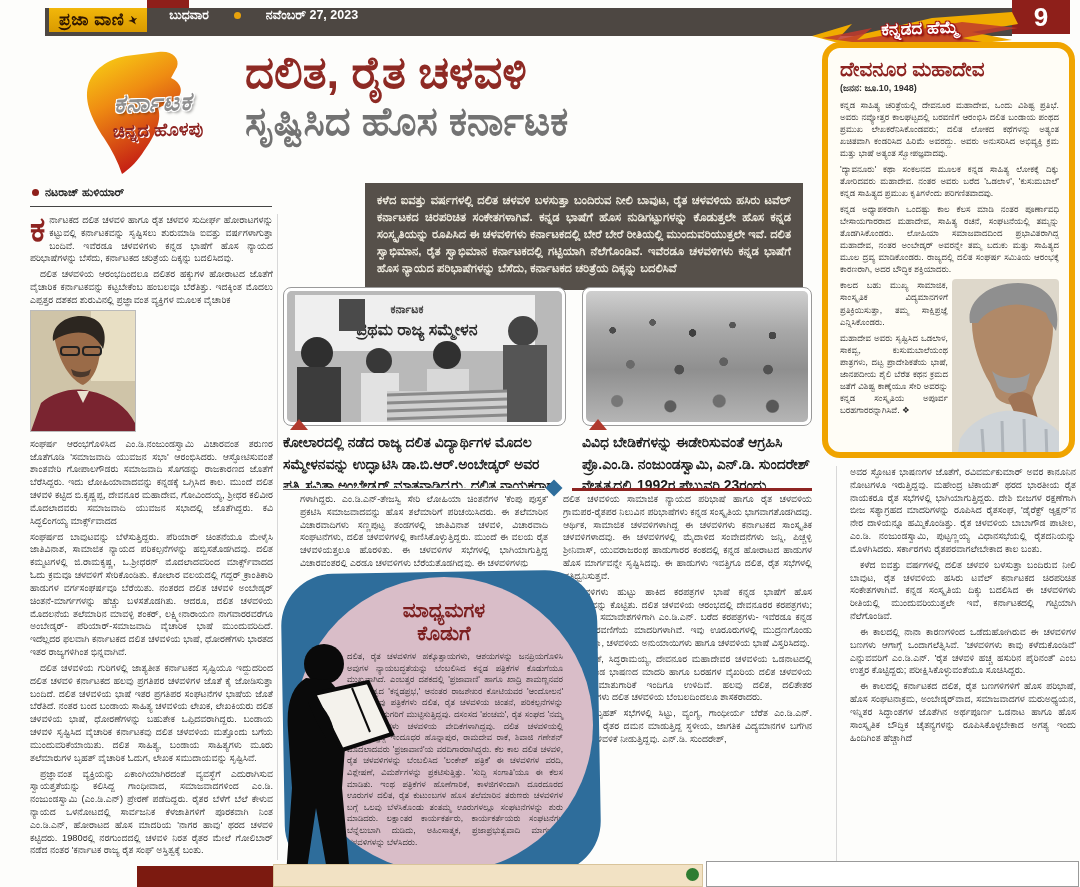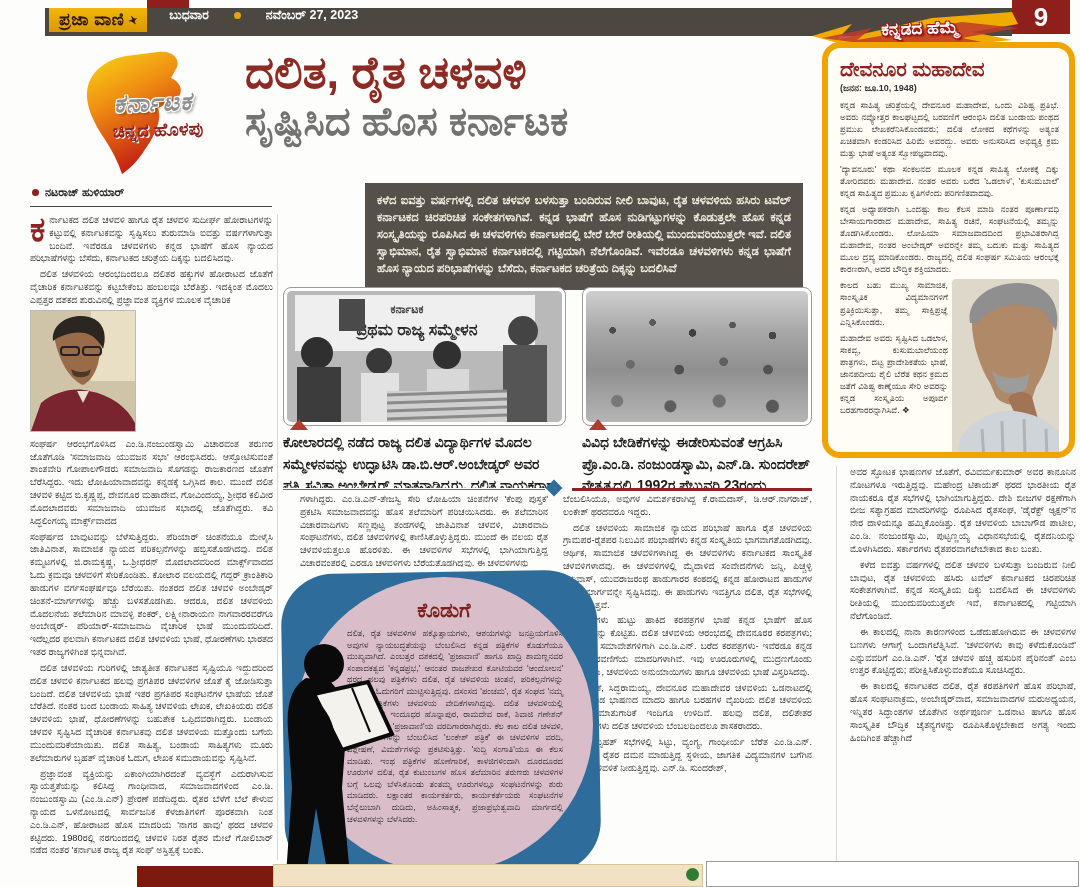--- a/index.html
+++ b/index.html
@@ -255,37 +255,37 @@
       <p>ದಲಿತ ಚಳವಳಿಯ ಗುರಿಗಳಲ್ಲಿ ಜಾತ್ಯತೀತ ಕರ್ನಾಟಕದ ಸೃಷ್ಟಿಯೂ ಇದ್ದುದರಿಂದ ದಲಿತ ಚಳವಳಿ ಕರ್ನಾಟಕದ ಹಲವು ಪ್ರಗತಿಪರ ಚಳವಳಿಗಳ ಜೊತೆ ಕೈ ಜೋಡಿಸುತ್ತಾ ಬಂದಿದೆ. ದಲಿತ ಚಳವಳಿಯ ಭಾಷೆ ಇತರ ಪ್ರಗತಿಪರ ಸಂಘಟನೆಗಳ ಭಾಷೆಯ ಜೊತೆ ಬೆರೆತಿದೆ. ನಂತರ ಬಂದ ಬಂಡಾಯ ಸಾಹಿತ್ಯ ಚಳವಳಿಯ ಲೇಖಕ, ಲೇಖಕಿಯರು ದಲಿತ ಚಳವಳಿಯ ಭಾಷೆ, ಧೋರಣೆಗಳನ್ನು ಬಹುತೇಕ ಒಪ್ಪಿದವರಾಗಿದ್ದರು. ಬಂಡಾಯ ಚಳವಳಿ ಸೃಷ್ಟಿಸಿದ ವೈಚಾರಿಕ ಕರ್ನಾಟಕವು ದಲಿತ ಚಳವಳಿಯ ಮತ್ತೊಂದು ಬಗೆಯ ಮುಂದುವರಿಕೆಯಾಯಿತು. ದಲಿತ ಸಾಹಿತ್ಯ, ಬಂಡಾಯ ಸಾಹಿತ್ಯಗಳು ಮೂರು ತಲೆಮಾರುಗಳ ಬೃಹತ್ ವೈಚಾರಿಕ ಓದುಗ, ಲೇಖಕ ಸಮುದಾಯವನ್ನು ಸೃಷ್ಟಿಸಿವೆ.</p>
       <p>ಪ್ರಜ್ಞಾವಂತ ವ್ಯಕ್ತಿಯನ್ನು ಏಕಾಂಗಿಯಾಗಿರದಂತೆ ವ್ಯವಸ್ಥೆಗೆ ಎದುರಾಗಿಸುವ ಸ್ವಾಯತ್ತತೆಯನ್ನು ಕಲಿಸಿದ್ದ ಗಾಂಧೀವಾದ, ಸಮಾಜವಾದಗಳಿಂದ ಎಂ.ಡಿ. ನಂಜುಂಡಸ್ವಾಮಿ (ಎಂ.ಡಿ.ಎನ್) ಪ್ರೇರಣೆ ಪಡೆದಿದ್ದರು. ರೈತರ ಬೆಳೆಗೆ ಬೆಲೆ ಕೇಳುವ ನ್ಯಾಯದ ಒಳನೋಟದಲ್ಲಿ ಸಾರ್ವಜನಿಕ ಕೆಳಜಾತಿಗಳಿಗೆ ಪೂರಕವಾಗಿ ನಿಂತ ಎಂ.ಡಿ.ಎನ್, ಹೋರಾಟದ ಹೊಸ ಮಾದರಿಯ 'ನಾಗರ ಹಾವು' ಥರದ ಚಳವಳಿ ಕಟ್ಟಿದರು. 1980ರಲ್ಲಿ ನರಗುಂದದಲ್ಲಿ ಚಳವಳಿ ನಿರತ ರೈತರ ಮೇಲೆ ಗೋಲಿಬಾರ್ ನಡೆದ ನಂತರ 'ಕರ್ನಾಟಕ ರಾಜ್ಯ ರೈತ ಸಂಘ' ಅಸ್ತಿತ್ವಕ್ಕೆ ಬಂತು.</p>
       <p>ಅಂದು ರೈತ ಚಳವಳಿಯ ಮುಖ್ಯ ಭಾಷಣಕಾರರಾಗಿದ್ದ ಎಂ.ಡಿ.ಎನ್, ಸುಂದರೇಶ್, ಕಡಿದಾಳು ಶಾಮಣ್ಣ ಲೋಹಿಯಾವಾದಿ</p>
     </div>
 </div>
 
 <div class="abs bodycol col2">
     <p>ಗಳಾಗಿದ್ದರು. ಎಂ.ಡಿ.ಎನ್-ತೇಜಸ್ವಿ ಸೇರಿ ಲೋಹಿಯಾ ಚಿಂತನೆಗಳ 'ಕೆಂಪು ಪುಸ್ತಕ' ಪ್ರಕಟಿಸಿ ಸಮಾಜವಾದವನ್ನು ಹೊಸ ತಲೆಮಾರಿಗೆ ಪರಿಚಯಿಸಿದರು. ಈ ತಲೆಮಾರಿನ ವಿಚಾರವಾದಿಗಳು ಸಣ್ಣಪುಟ್ಟ ತಂಡಗಳಲ್ಲಿ ಜಾತಿವಿನಾಶ ಚಳವಳಿ, ವಿಚಾರವಾದಿ ಸಂಘಟನೆಗಳು, ದಲಿತ ಚಳವಳಿಗಳಲ್ಲಿ ಕಾಣಿಸಿಕೊಳ್ಳುತ್ತಿದ್ದರು. ಮುಂದೆ ಈ ವಲಯ ರೈತ ಚಳವಳಿಯತ್ತಲೂ ಹೊರಳಿತು. ಈ ಚಳವಳಿಗಳ ಸಭೆಗಳಲ್ಲಿ ಭಾಗಿಯಾಗುತ್ತಿದ್ದ ವಿಚಾರವಂತರಲ್ಲಿ ಎರಡೂ ಚಳವಳಿಗಳು ಬೆರೆಯತೊಡಗಿದ್ದವು. ಈ ಚಳವಳಿಗಳನ್ನು</p>
   </div>
 <div class="abs bodycol col3">
-    <p>ಬೆಂಬಲಿಸಿಯೂ, ಅವುಗಳ ವಿಮರ್ಶಕರಾಗಿದ್ದ ಕೆ.ರಾಮದಾಸ್, ಡಿ.ಆರ್.ನಾಗರಾಜ್, ಲಂಕೇಶ್ ಥರದವರೂ ಇದ್ದರು.</p>
     <p>ದಲಿತ ಚಳವಳಿಯ ಸಾಮಾಜಿಕ ನ್ಯಾಯದ ಪರಿಭಾಷೆ ಹಾಗೂ ರೈತ ಚಳವಳಿಯ ಗ್ರಾಮಪರ-ರೈತಪರ ನಿಲುವಿನ ಪರಿಭಾಷೆಗಳು ಕನ್ನಡ ಸಂಸ್ಕೃತಿಯ ಭಾಗವಾಗತೊಡಗಿದವು. ಆರ್ಥಿಕ, ಸಾಮಾಜಿಕ ಚಳವಳಿಗಳಾಗಿದ್ದ ಈ ಚಳವಳಿಗಳು ಕರ್ನಾಟಕದ ಸಾಂಸ್ಕೃತಿಕ ಚಳವಳಿಗಳಾದವು. ಈ ಚಳವಳಿಗಳಲ್ಲಿ ಮೈದಾಳಿದ ಸಂವೇದನೆಗಳು ಜನ್ನಿ, ಪಿಚ್ಚಳ್ಳಿ ಶ್ರೀನಿವಾಸ್, ಯುವರಾಜರಂಥ ಹಾಡುಗಾರರ ಕಂಠದಲ್ಲಿ ಕನ್ನಡ ಹೋರಾಟದ ಹಾಡುಗಳ ಹೊಸ ಮಾರ್ಗವನ್ನೇ ಸೃಷ್ಟಿಸಿದವು. ಈ ಹಾಡುಗಳು ಇವತ್ತಿಗೂ ದಲಿತ, ರೈತ ಸಭೆಗಳಲ್ಲಿ ಪ್ರತಿಧ್ವನಿಸುತ್ತವೆ.</p>
     <p>ಚಳವಳಿಗಳು ಹುಟ್ಟು ಹಾಕಿದ ಕರಪತ್ರಗಳ ಭಾಷೆ ಕನ್ನಡ ಭಾಷೆಗೆ ಹೊಸ ಆಯಾಮವನ್ನು ಕೊಟ್ಟಿತು. ದಲಿತ ಚಳವಳಿಯ ಆರಂಭದಲ್ಲಿ ದೇವನೂರರ ಕರಪತ್ರಗಳು; ರೈತಸಂಘದ ಸಮಾವೇಶಗಳಿಗಾಗಿ ಎಂ.ಡಿ.ಎನ್. ಬರೆದ ಕರಪತ್ರಗಳು- ಇವೆರಡೂ ಕನ್ನಡ ಕರಪತ್ರ ಬರವಣಿಗೆಯ ಮಾದರಿಗಳಾಗಿವೆ. ಇವು ಊರೂರುಗಳಲ್ಲಿ ಮುದ್ರಣಗೊಂಡು ಪಠ್ಯವಾಗುತ್ತಾ, ಚಳವಳಿಯ ಅನುಯಾಯಿಗಳು ಹಾಗೂ ಚಳವಳಿಯ ಭಾಷೆ ವಿಸ್ತರಿಸಿದವು.</p>
     <p>ವಿಶ್ಲೇಷಣೆ, ಸಿದ್ಧರಾಮಯ್ಯ, ದೇವನೂರ ಮಹಾದೇವರ ಚಳವಳಿಯ ಒಡನಾಟದಲ್ಲಿ ರೂಪಿಸಿಕೊಂಡ ಭಾಷಣದ ಮಾದರಿ ಹಾಗೂ ಬರಹಗಳ ವೈಖರಿಯ ದಲಿತ ಚಳವಳಿಯ ಧಾಟಿಯ ಮಾತುಗಾರಿಕೆ ಇಂದಿಗೂ ಉಳಿದಿವೆ. ಹಲವು ದಲಿತ, ದಲಿತೇತರ ರಾಜಕಾರಣಿಗಳು ದಲಿತ ಚಳವಳಿಯ ಬೆಂಬಲದಿಂದಲೂ ಶಾಸಕರಾದರು.</p>
     <p>ರೈತರ ಬೃಹತ್ ಸಭೆಗಳಲ್ಲಿ ಸಿಟ್ಟು, ವ್ಯಂಗ್ಯ, ಗಾಂಧೀರ್ಯ ಬೆರೆತ ಎಂ.ಡಿ.ಎನ್. ಭಾಷಣಗಳು ರೈತರ ದಮನ ಮಾಡುತ್ತಿದ್ದ ಸ್ಥಳೀಯ, ಜಾಗತಿಕ ವಿದ್ಯಮಾನಗಳ ಬಗೆಗಿನ ಅಳವಾದ ತಿಳಿವಳಿಕೆ ನೀಡುತ್ತಿದ್ದವು. ಎನ್.ಡಿ. ಸುಂದರೇಶ್,</p>
   </div>
 <div class="abs bodycol col4">
     <p>ಅವರ ಸ್ಫೋಟಕ ಭಾಷಣಗಳ ಜೊತೆಗೆ, ರವಿವರ್ಮಕುಮಾರ್ ಅವರ ಕಾನೂನಿನ ನೋಟಗಳೂ ಇರುತ್ತಿದ್ದವು. ಮಹೇಂದ್ರ ಟಿಕಾಯತ್ ಥರದ ಭಾರತೀಯ ರೈತ ನಾಯಕರೂ ರೈತ ಸಭೆಗಳಲ್ಲಿ ಭಾಗಿಯಾಗುತ್ತಿದ್ದರು. ದೇಶಿ ಬೀಜಗಳ ರಕ್ಷಣೆಗಾಗಿ ಬೀಜ ಸತ್ಯಾಗ್ರಹದ ಮಾದರಿಗಳನ್ನು ರೂಪಿಸಿದ ರೈತಸಂಘ, 'ಡೈರೆಕ್ಟ್ ಆ್ಯಕ್ಷನ್'ನ ನೇರ ದಾಳಿಯನ್ನೂ ಹಮ್ಮಿಕೊಂಡಿತ್ತು. ರೈತ ಚಳವಳಿಯ ಬಾಬಾಗೌಡ ಪಾಟೀಲ, ಎಂ.ಡಿ. ನಂಜುಂಡಸ್ವಾಮಿ, ಪುಟ್ಟಣ್ಣಯ್ಯ ವಿಧಾನಸಭೆಯಲ್ಲಿ ರೈತದನಿಯನ್ನು ಮೊಳಗಿಸಿದರು. ಸರ್ಕಾರಗಳು ರೈತಪರವಾಗಲೇಬೇಕಾದ ಕಾಲ ಬಂತು.</p>
     <p>ಕಳೆದ ಐವತ್ತು ವರ್ಷಗಳಲ್ಲಿ ದಲಿತ ಚಳವಳಿ ಬಳಸುತ್ತಾ ಬಂದಿರುವ ನೀಲಿ ಬಾವುಟ, ರೈತ ಚಳವಳಿಯ ಹಸಿರು ಟವೆಲ್ ಕರ್ನಾಟಕದ ಚಿರಪರಿಚಿತ ಸಂಕೇತಗಳಾಗಿವೆ. ಕನ್ನಡ ಸಂಸ್ಕೃತಿಯ ದಿಕ್ಕು ಬದಲಿಸಿದ ಈ ಚಳವಳಿಗಳು ರೀತಿಯಲ್ಲಿ ಮುಂದುವರಿಯುತ್ತಲೇ ಇವೆ, ಕರ್ನಾಟಕದಲ್ಲಿ ಗಟ್ಟಿಯಾಗಿ ನೆಲೆಗೊಂಡಿವೆ.</p>
     <p>ಈ ಕಾಲದಲ್ಲಿ ನಾನಾ ಕಾರಣಗಳಿಂದ ಒಡೆದುಹೋಗಿರುವ ಈ ಚಳವಳಿಗಳ ಬಣಗಳು ಆಗಾಗ್ಗೆ ಒಂದಾಗಲೆತ್ನಿಸಿವೆ. 'ಚಳವಳಿಗಳು ಕಾವು ಕಳೆದುಕೊಂಡಿವೆ' ಎನ್ನುವವರಿಗೆ ಎಂ.ಡಿ.ಎನ್. 'ರೈತ ಚಳವಳಿ ಹಚ್ಚ ಹಸುರಿನ ಪೈರಿನಂತೆ' ಎಂಬ ಉತ್ತರ ಕೊಟ್ಟಿದ್ದರು; ಪರೀಕ್ಷಿಸಿಕೊಳ್ಳುವಂತೆಯೂ ಸೂಚಿಸಿದ್ದರು.</p>
-    <p>ಈ ಕಾಲದಲ್ಲಿ ಕರ್ನಾಟಕದ ದಲಿತ, ರೈತ ಕರಪತಿಗಳಿಗೆ ಹೊಸ ಪರಿಭಾಷೆ, ಹೊಸ ಸಂಘಟನಾಕ್ರಮ, ಅಂಬೇಡ್ಕರ್‌ವಾದ, ಸಮಾಜವಾದಗಳ ಮರುಅಧ್ಯಯನ, ಇನ್ನಿತರ ಸಿದ್ಧಾಂತಗಳ ಜೊತೆಗಿನ ಅರ್ಥಪೂರ್ಣ ಒಡನಾಟ ಹಾಗೂ ಹೊಸ ಸಾಂಸ್ಕೃತಿಕ ಬೌದ್ಧಿಕ ಚೈತನ್ಯಗಳನ್ನು ರೂಪಿಸಿಕೊಳ್ಳಬೇಕಾದ ಅಗತ್ಯ ಇಂದು ಹಿಂದಿಗಿಂತ ಹೆಚ್ಚಾಗಿದೆ</p>
+    <p>ಈ ಕಾಲದಲ್ಲಿ ಕರ್ನಾಟಕದ ದಲಿತ, ರೈತ ಬಣಗಳಿಗಳಿಗೆ ಹೊಸ ಪರಿಭಾಷೆ, ಹೊಸ ಸಂಘಟನಾಕ್ರಮ, ಅಂಬೇಡ್ಕರ್‌ವಾದ, ಸಮಾಜವಾದಗಳ ಮರುಅಧ್ಯಯನ, ಇನ್ನಿತರ ಸಿದ್ಧಾಂತಗಳ ಜೊತೆಗಿನ ಅರ್ಥಪೂರ್ಣ ಒಡನಾಟ ಹಾಗೂ ಹೊಸ ಸಾಂಸ್ಕೃತಿಕ ಬೌದ್ಧಿಕ ಚೈತನ್ಯಗಳನ್ನು ರೂಪಿಸಿಕೊಳ್ಳಬೇಕಾದ ಅಗತ್ಯ ಇಂದು ಹಿಂದಿಗಿಂತ ಹೆಚ್ಚಾಗಿದೆ</p>
   </div>
 <div class="abs author-note">ಲೇಖಕ: ವಿಮರ್ಶಕ</div>
 
 <div class="abs media-blue"></div>
 <div class="abs media-circle">
   <div class="media-title">
+    <div>ಮಾಧ್ಯಮಗಳ</div>
     <div>ಕೊಡುಗೆ</div>
   </div>
   <div class="media-text">ದಲಿತ, ರೈತ ಚಳವಳಿಗಳ ಹಕ್ಕೊತ್ತಾಯಗಳು, ಆಶಯಗಳನ್ನು ಜನಪ್ರಿಯಗೊಳಿಸಿ ಅವುಗಳ ನ್ಯಾಯಬದ್ಧತೆಯನ್ನು ಬೆಂಬಲಿಸಿದ ಕನ್ನಡ ಪತ್ರಿಕೆಗಳ ಕೊಡುಗೆಯೂ ಮುಖ್ಯವಾಗಿದೆ. ಎಂಬತ್ತರ ದಶಕದಲ್ಲಿ 'ಪ್ರಜಾವಾಣಿ' ಹಾಗೂ ಖಾದ್ರಿ ಶಾಮಣ್ಣನವರ ಸಂಪಾದಕತ್ವದ 'ಕನ್ನಡಪ್ರಭ,' ಆನಂತರ ರಾಜಶೇಖರ ಕೋಟಿಯವರ 'ಆಂದೋಲನ' ಥರದ ಹಲವು ಪತ್ರಿಕೆಗಳು ದಲಿತ, ರೈತ ಚಳವಳಿಯ ಚಿಂತನೆ, ಪರಿಕಲ್ಪನೆಗಳನ್ನು ಲಕ್ಷಾಂತರ ಓದುಗರಿಗೆ ಮುಟ್ಟಿಸುತ್ತಿದ್ದವು. ದಸಂಸದ 'ಪಂಚಮ', ರೈತ ಸಂಘದ 'ನಮ್ಮ ನಾಡು' ಪತ್ರಿಕೆಗಳು ಚಳವಳಿಯ ವೇದಿಕೆಗಳಾಗಿದ್ದವು. ದಲಿತ ಚಳವಳಿಯಲ್ಲಿ ಪಾಲ್ಗೊಳ್ಳುತ್ತಿದ್ದ ಇಂದೂಧರ ಹೊನ್ನಾಪುರ, ರಾಮದೇವ ರಾಕೆ, ಶಿವಾಜಿ ಗಣೇಶನ್ ಮೊದಲಾದವರು 'ಪ್ರಜಾವಾಣಿ'ಯ ವರದಿಗಾರರಾಗಿದ್ದರು. ಕೆಲ ಕಾಲ ದಲಿತ ಚಳವಳಿ, ರೈತ ಚಳವಳಿಗಳನ್ನು ಬೆಂಬಲಿಸಿದ 'ಲಂಕೇಶ್ ಪತ್ರಿಕೆ' ಈ ಚಳವಳಿಗಳ ವರದಿ, ವಿಶ್ಲೇಷಣೆ, ವಿಮರ್ಶೆಗಳನ್ನು ಪ್ರಕಟಿಸುತ್ತಿತ್ತು. 'ಸುದ್ದಿ ಸಂಗಾತಿ'ಯೂ ಈ ಕೆಲಸ ಮಾಡಿತು. ಇಂಥ ಪತ್ರಿಕೆಗಳ ಹೊಣೆಗಾರಿಕೆ, ಕಾಳಜಿಗಳಿಂದಾಗಿ ದೂರದೂರದ ಊರುಗಳ ದಲಿತ, ರೈತ ಕುಟುಂಬಗಳ ಹೊಸ ತಲೆಮಾರಿನ ತರುಣರು ಚಳವಳಿಗಳ ಬಗ್ಗೆ ಒಲವು ಬೆಳೆಸಿಕೊಂಡು ತಂತಮ್ಮ ಊರುಗಳಲ್ಲೂ ಸಂಘಟನೆಗಳನ್ನು ಶುರು ಮಾಡಿದರು. ಲಕ್ಷಾಂತರ ಕಾರ್ಯಕರ್ತರು, ಕಾರ್ಯಕರ್ತೆಯರು ಸಂಘಟನೆಗಳ ಬೆನ್ನೆಲುಬಾಗಿ ದುಡಿದು, ಅಹಿಂಸಾತ್ಮಕ, ಪ್ರಜಾಪ್ರಭುತ್ವವಾದಿ ಮಾರ್ಗದಲ್ಲಿ ಚಳವಳಿಗಳನ್ನು ಬೆಳೆಸಿದರು.</div>
 </div>
 <div class="abs silhouette">
   <svg width="130" height="240" viewBox="0 0 130 240">
     <circle cx="52" cy="26" r="20" fill="#0a0a0a"></circle>
     <path d="M34 40 C20 48 14 66 16 92 L20 150 L14 238 L34 238 L44 170 L56 238 L78 238 L70 150 L74 96 C76 70 66 48 56 42 Z" fill="#0a0a0a"></path>
     <path d="M42 56 L96 44 L120 96 L70 112 Z" fill="#f4f2ec" stroke="#0a0a0a" stroke-width="4"></path>
     <path d="M80 50 L98 94" stroke="#0a0a0a" stroke-width="2"></path>

